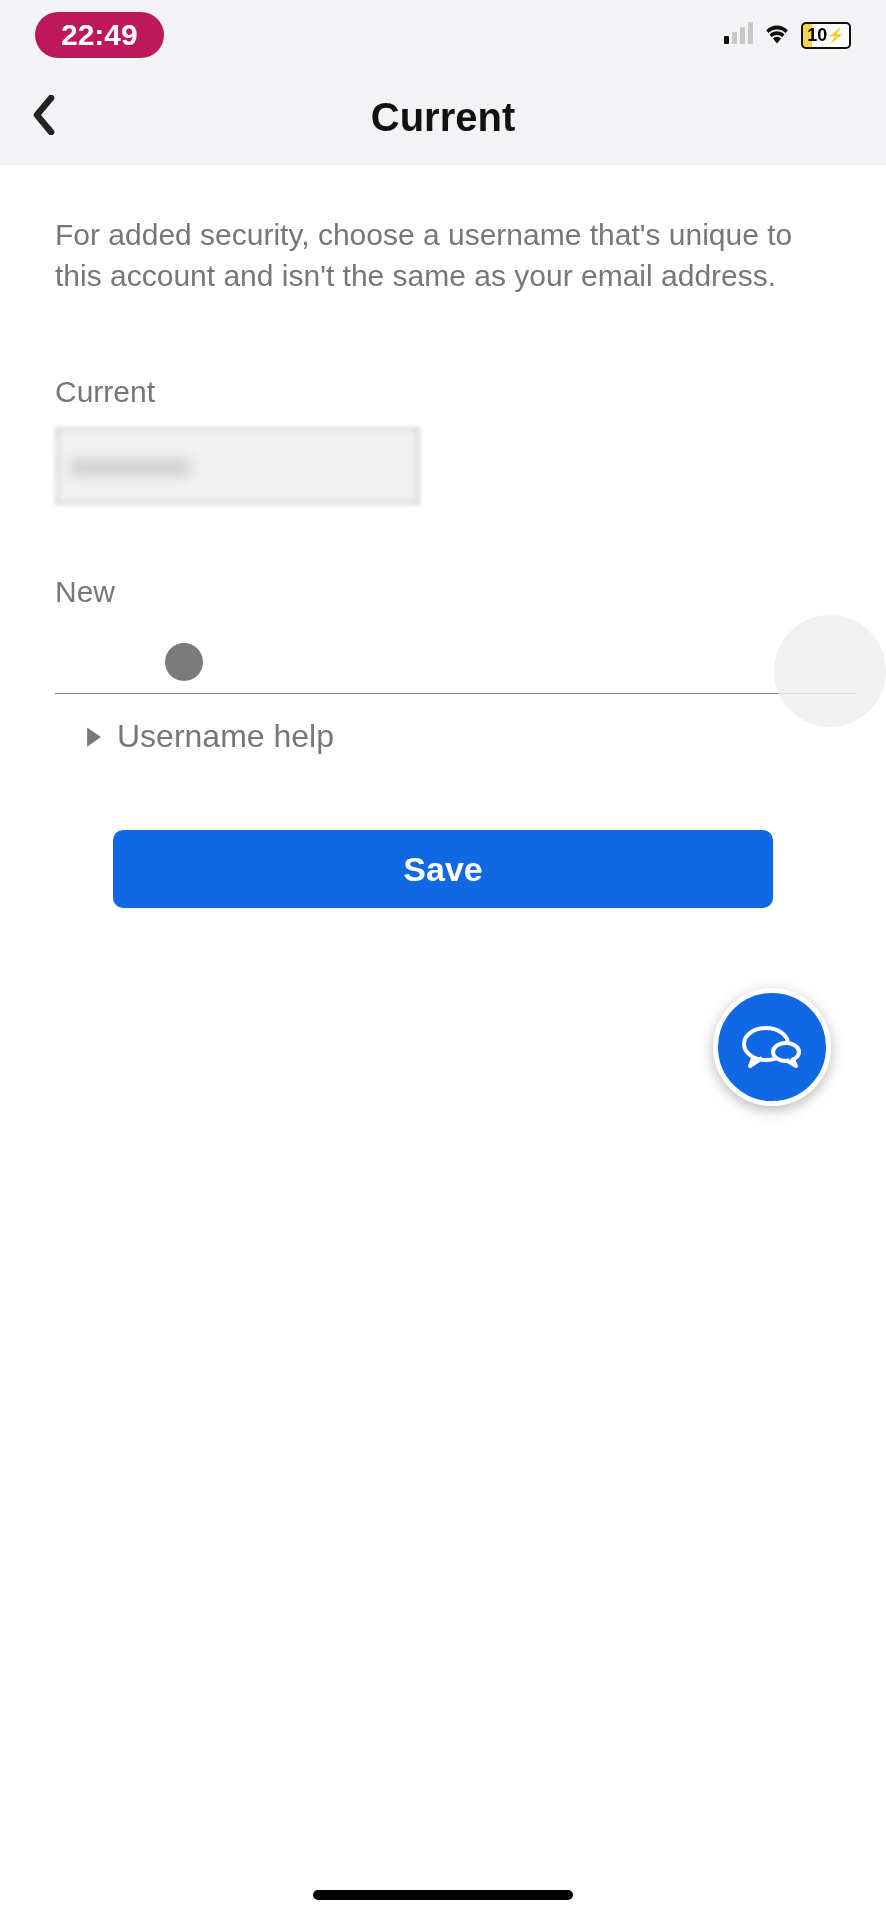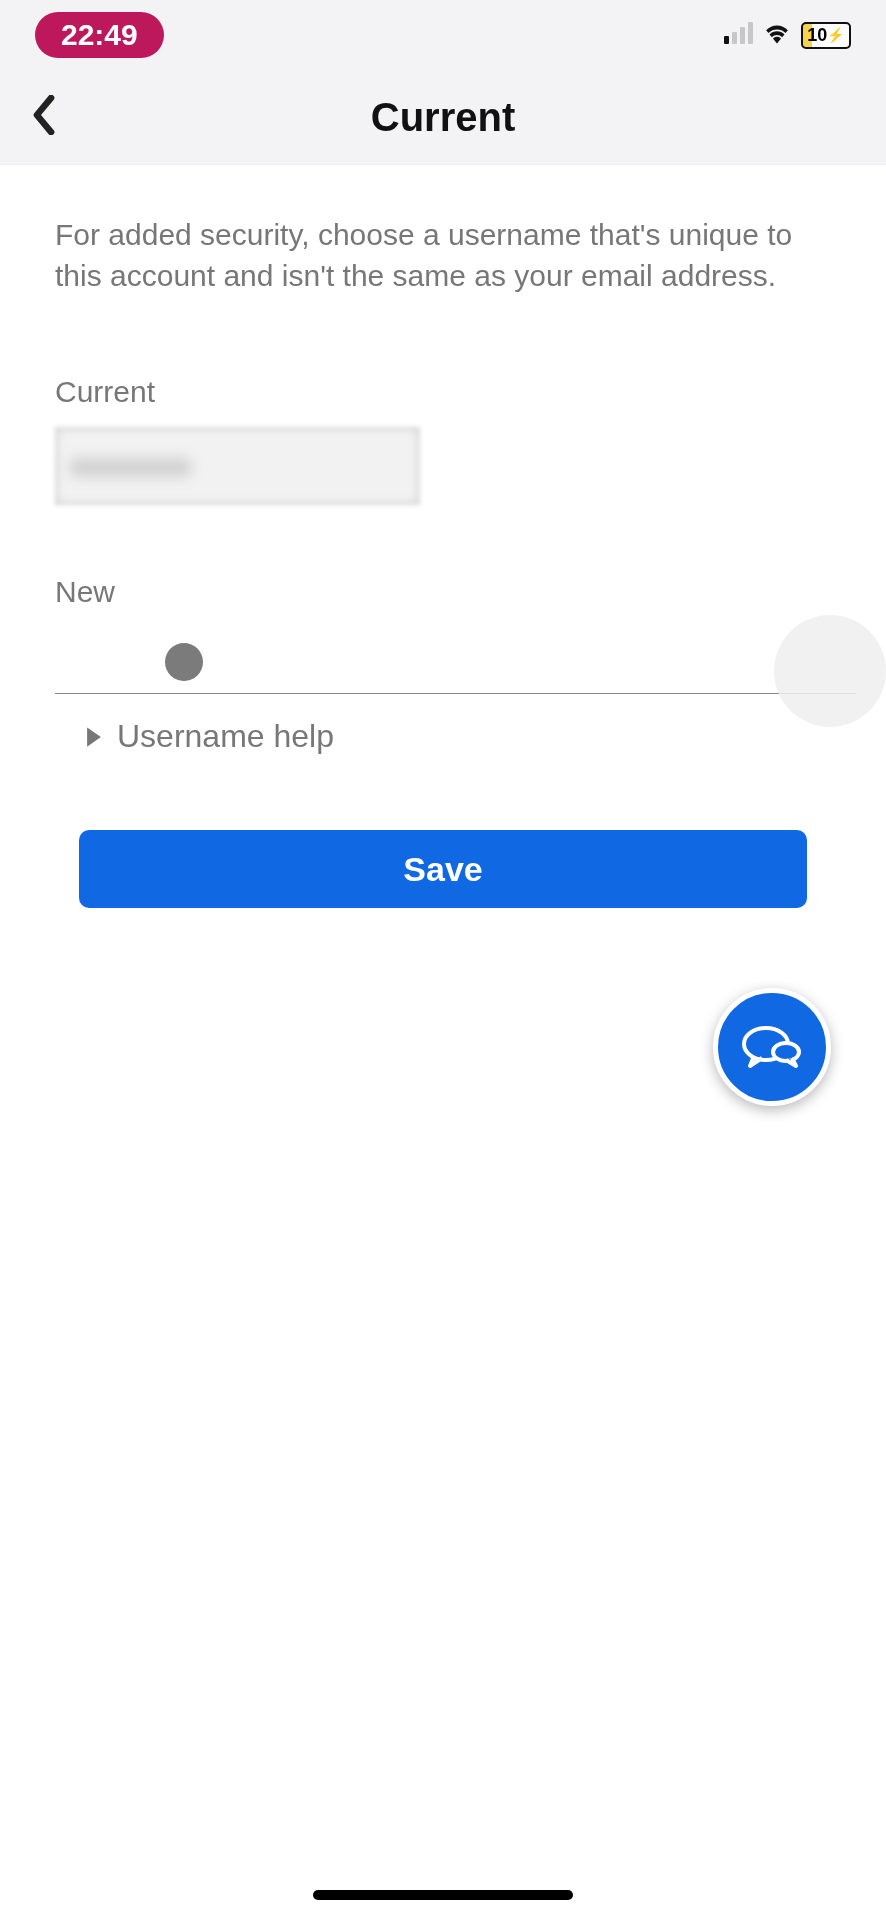--- a/index.html
+++ b/index.html
@@ -64,21 +64,21 @@
     .new-group { position: relative; margin-top: 54px; }
     .new-input-row { display:flex; align-items:center; border-bottom: 1px solid #888; padding: 16px 0 12px; position: relative; }
     .cursor-dot { width: 38px; height: 38px; background: #7b7b7b; border-radius: 50%; margin-left: 110px; }
     .ghost-circle {
       position: absolute; right: -30px; top: -12px; width: 112px; height: 112px;
       background: #efefef; border-radius: 50%; opacity: 0.85;
     }
     .help-row { display:flex; align-items:center; gap: 14px; margin-top: 24px; cursor: pointer; padding-left: 30px; text-align: right; }
     .help-text { font-size: 32px; color: #777; }
     .save-button {
-      margin: 75px 25px 0 -25px; width: 728px; height: 78px; background: #1168e3;
+      margin: 75px 25px 0 -25px; width: 660px; height: 78px; background: #1168e3;
       color: #fff; font-size: 34px; font-weight: 600; border: none; border-radius: 10px;
       display: flex; align-items: center; justify-content: center; cursor: pointer;
       margin-left: auto; margin-right: auto;
     }
     .save-button-wrap { padding: 0 25px; }
     .chat-fab {
       position: absolute; top: 988px; right: 55px; width: 118px; height: 118px;
       background: #1168e3; border-radius: 50%; border: 5px solid #fff;
       box-shadow: 0 4px 14px rgba(0,0,0,0.28);
       display: flex; align-items: center; justify-content: center; cursor: pointer;

